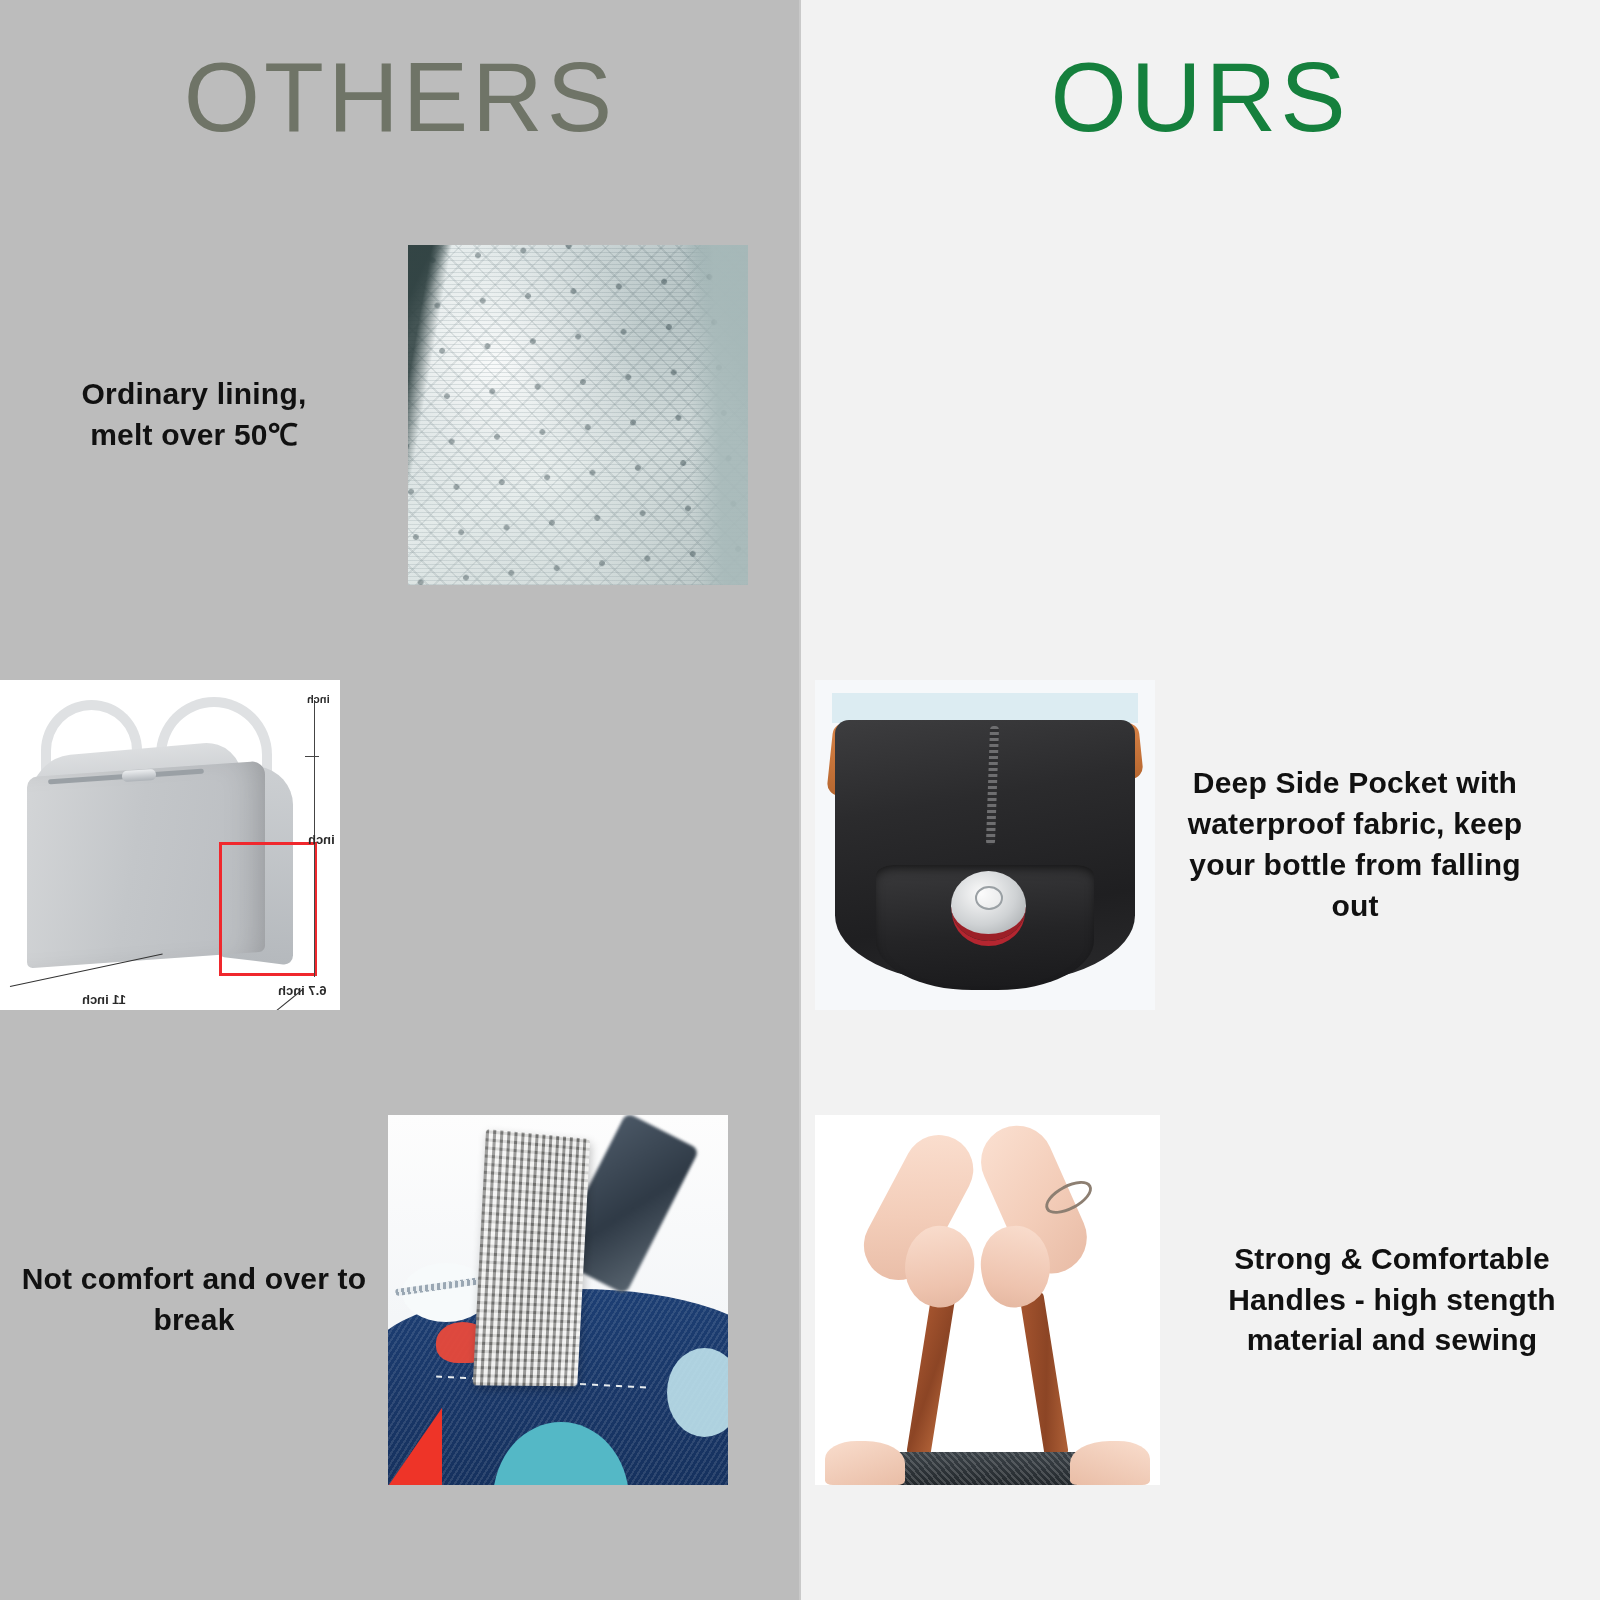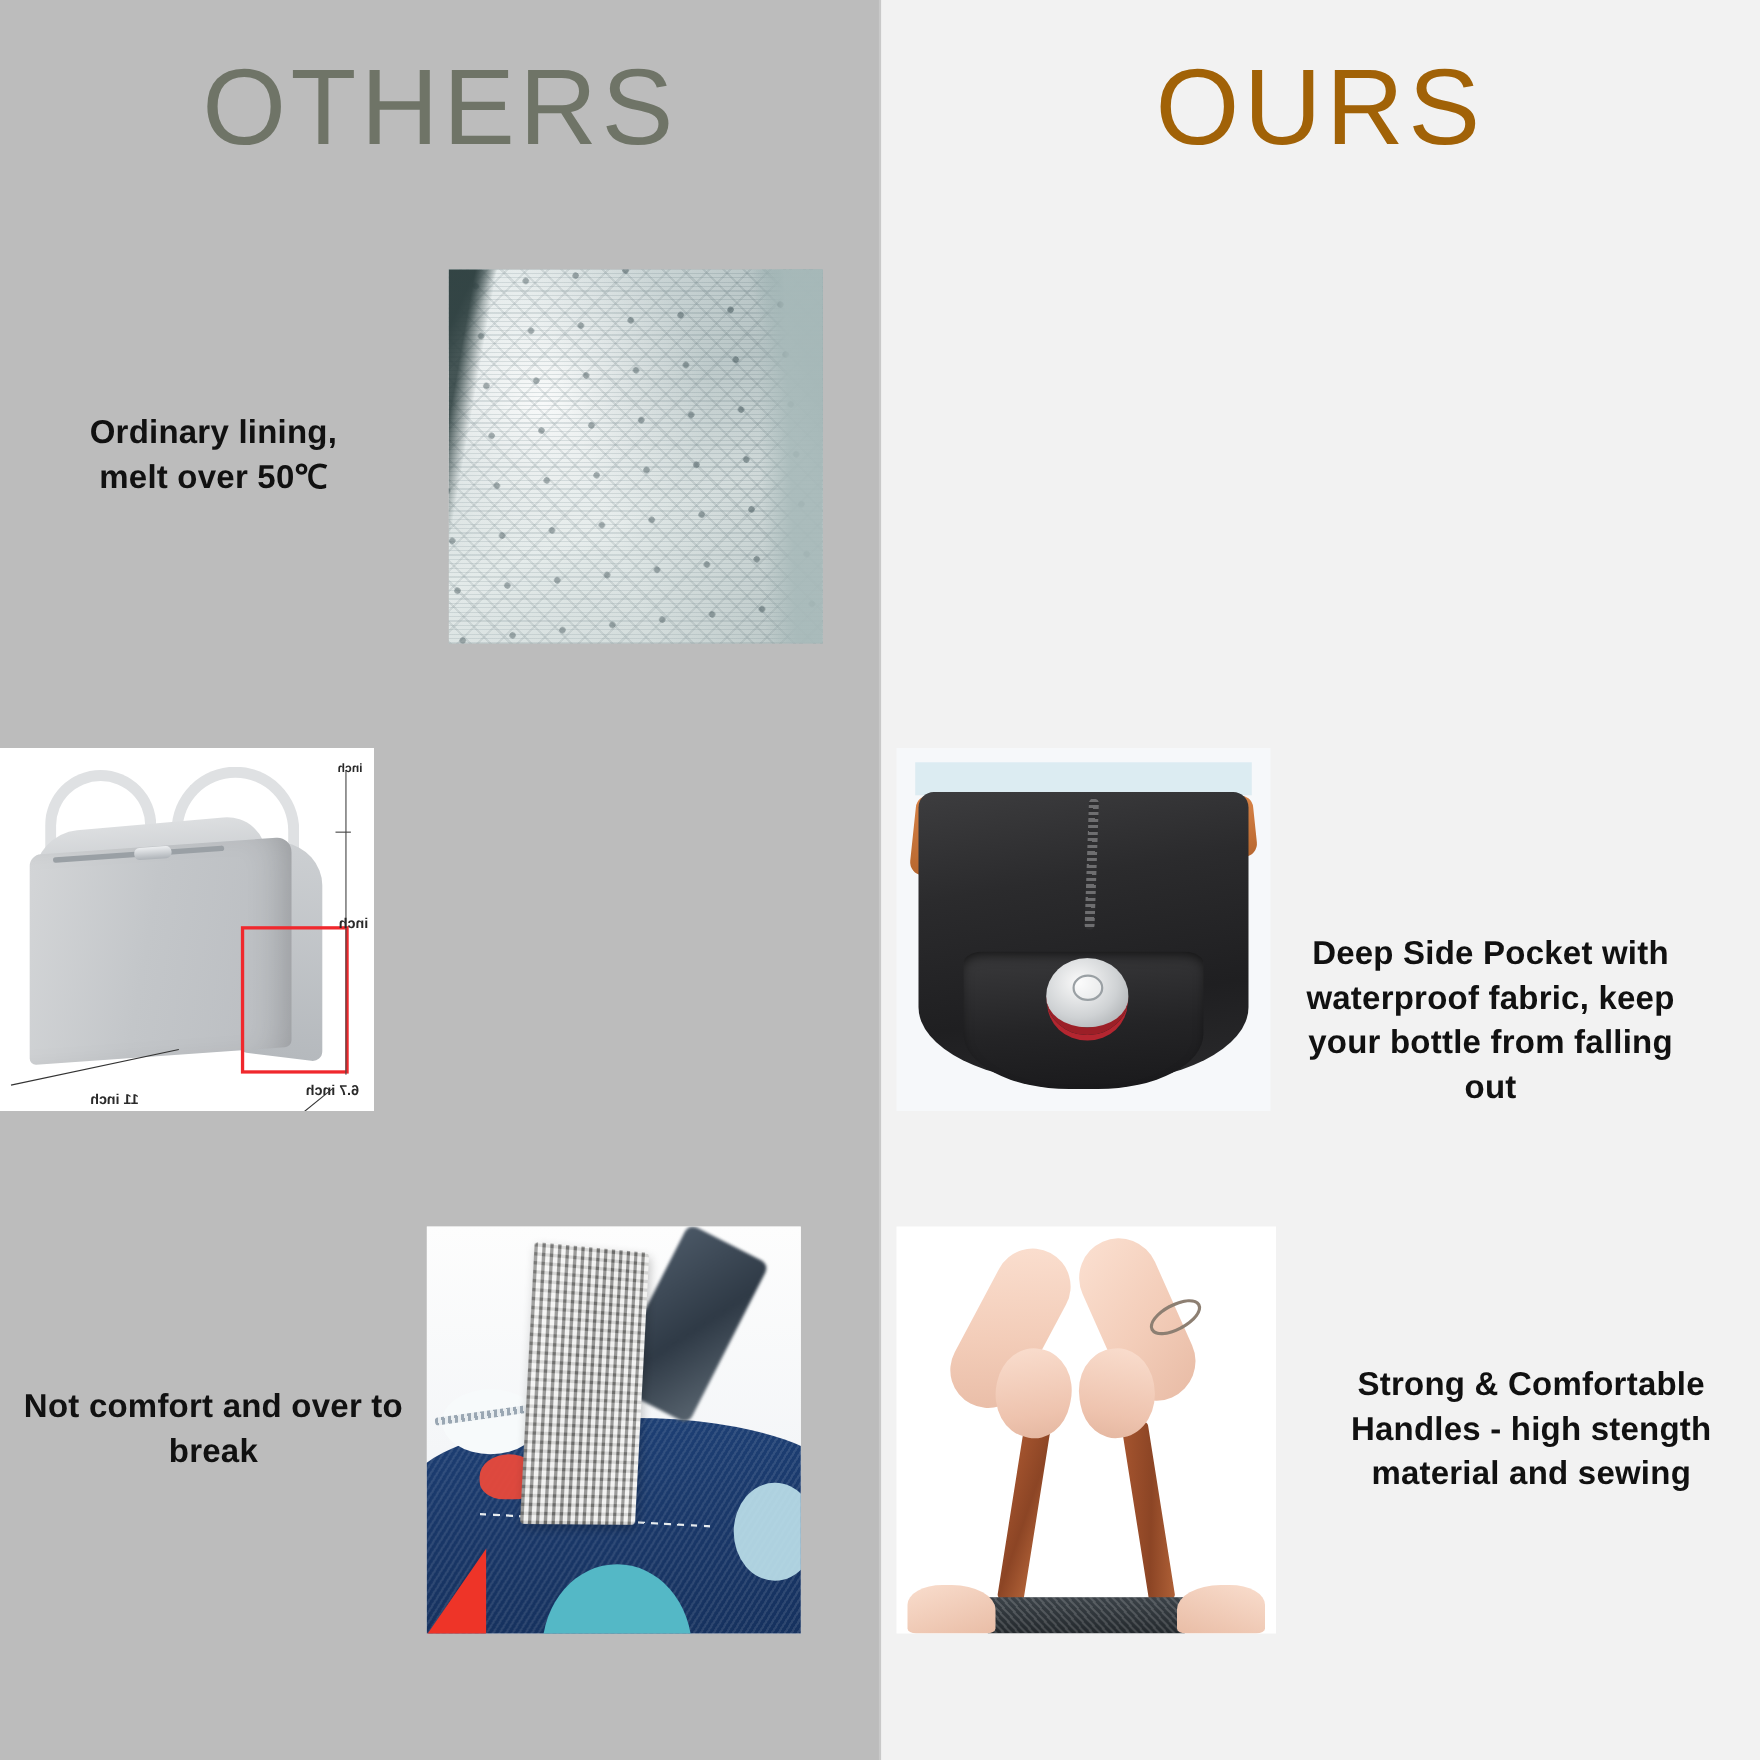--- a/index.html
+++ b/index.html
@@ -508,24 +508,24 @@
         <div class="st-zip"></div>
         <div class="st-stitch"></div>
         <div class="st-strap2"></div>
         <div class="st-strap"></div>
       </div>
     </div>
   </div>
 
   <div class="panel panel-ours" style="background: rgb(242, 242, 242);">
 
-    <div class="heading heading-ours" style="color: #a16207;">OURS</div>
-
-
-    <div class="row" style="top:680px; height:330px;align-items:flex-end;">
+    <div class="heading heading-ours" style="color: #15803d;">OURS</div>
+
+
+    <div class="row" style="top:680px; height:330px;">
       <div class="photo p-blackbag" style="width:340px;height:330px;margin-left:15px;">
         <div class="bb-bluestrip"></div>
         <div class="bb-handle-l"></div>
         <div class="bb-handle-r"></div>
         <div class="bb-body"></div>
         <div class="bb-zip"></div>
         <div class="bb-pocket"></div>
         <div class="bb-can"></div>
         <div class="bb-cantab"></div>
       </div>

